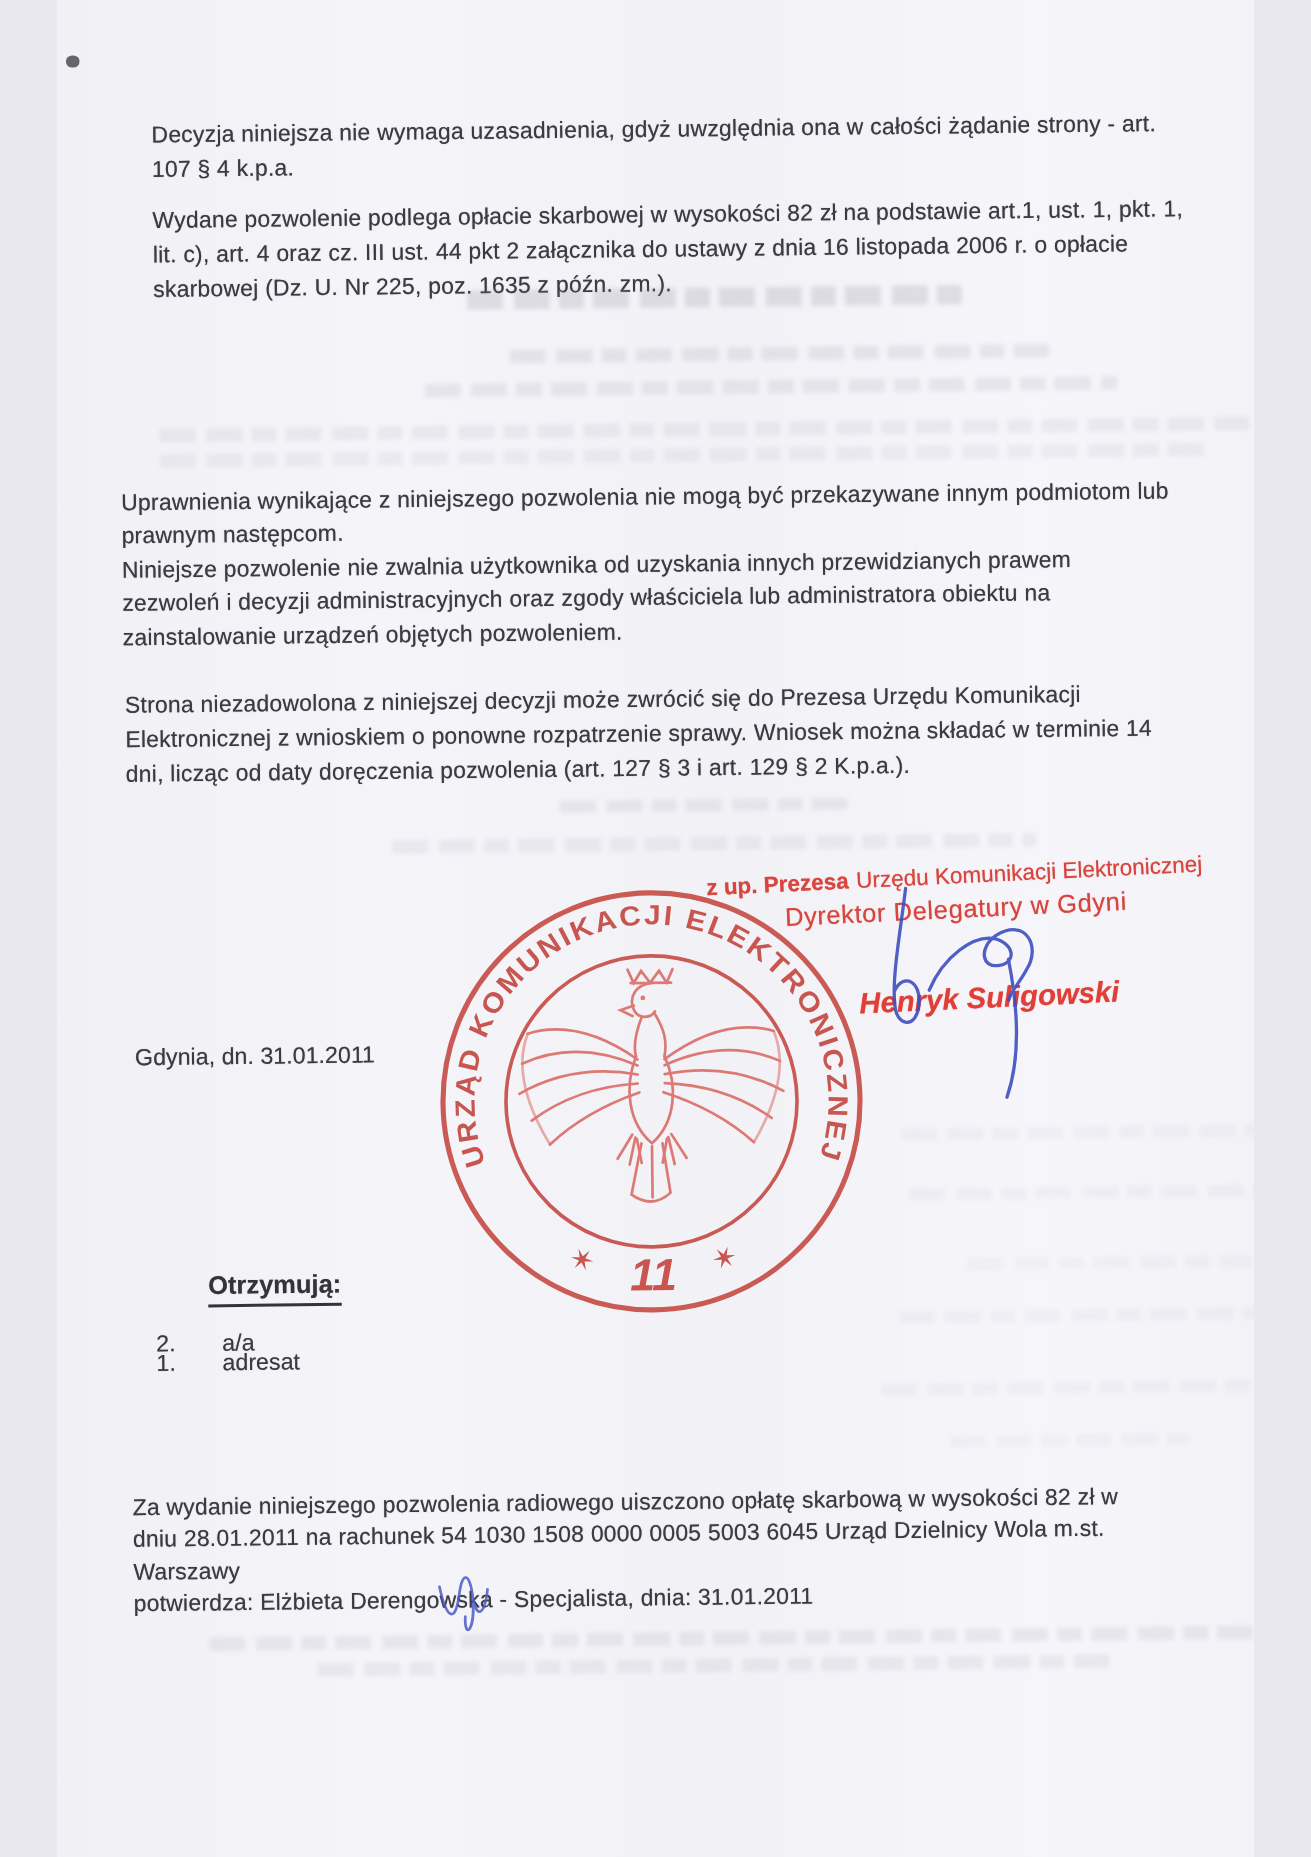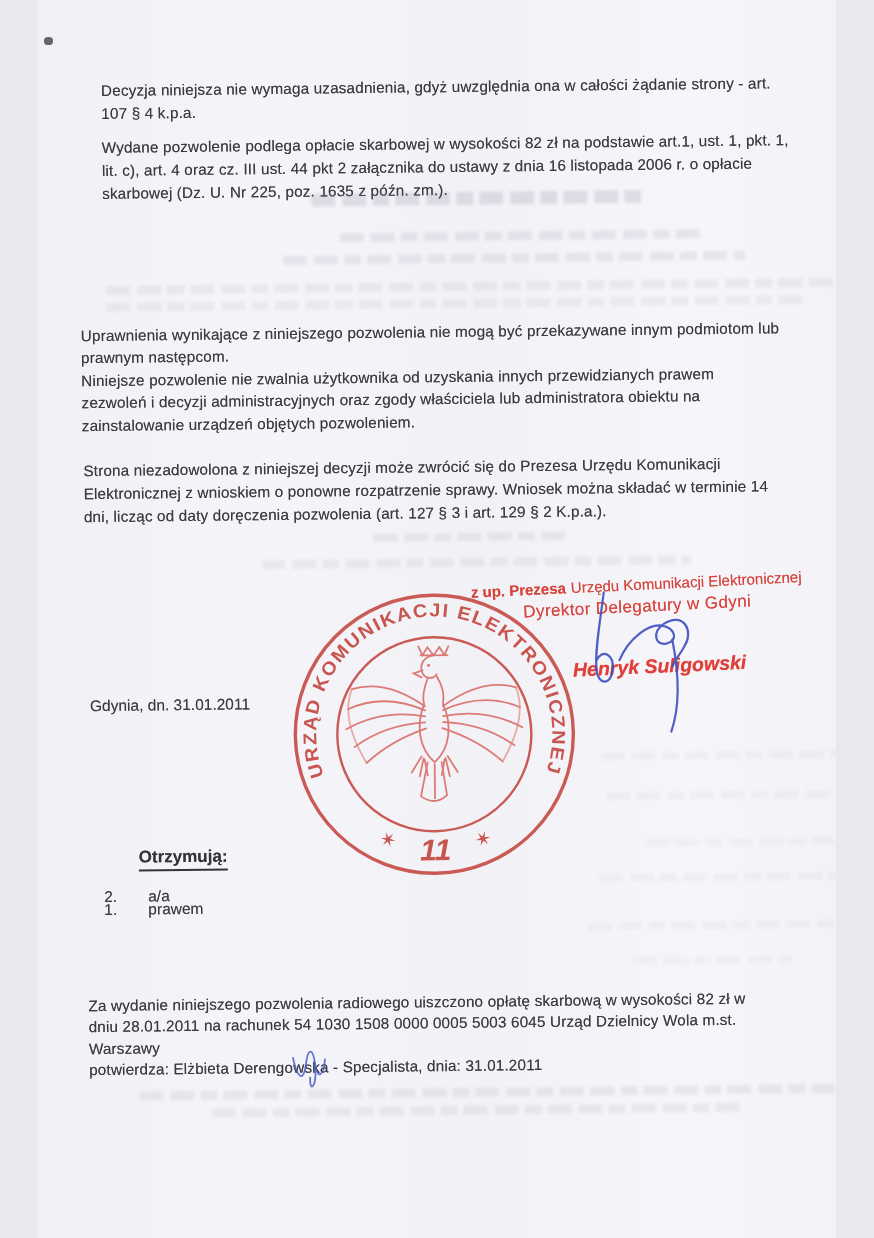--- a/index.html
+++ b/index.html
@@ -143,21 +143,21 @@
     <div class="ghost" style="left:598px;top:845px;width:190px;height:8px;opacity:.05;"></div>
     <div class="ghost" style="left:552px;top:880px;width:255px;height:8px;opacity:.06;"></div>
     <div class="ghost" style="left:540px;top:928px;width:270px;height:8px;opacity:.06;"></div>
     <div class="ghost" style="left:585px;top:963px;width:160px;height:8px;opacity:.05;"></div>
 
     <div class="date-line">Gdynia, dn. 31.01.2011</div>
 
     <div class="recip-head">Otrzymują:</div>
 
     <div class="recip-row" style="left:57px;top:901px;">
-      <span class="num">1.</span><span>prawem</span>
+      <span class="num">1.</span><span>adresat</span>
     </div>
     <div class="recip-row" style="left:57px;top:888px;">
       <span class="num">2.</span><span>a/a</span>
     </div>
 
     <div class="para" style="left:40px;top:995px;width:820px;line-height:21.4px;">Za wydanie niniejszego pozwolenia radiowego uiszczono opłatę skarbową w wysokości 82 zł w
 dniu 28.01.2011 na rachunek  54 1030 1508 0000 0005 5003 6045 Urząd Dzielnicy Wola m.st.
 Warszawy
 potwierdza: Elżbieta Derengowska - Specjalista, dnia: 31.01.2011</div>
 

